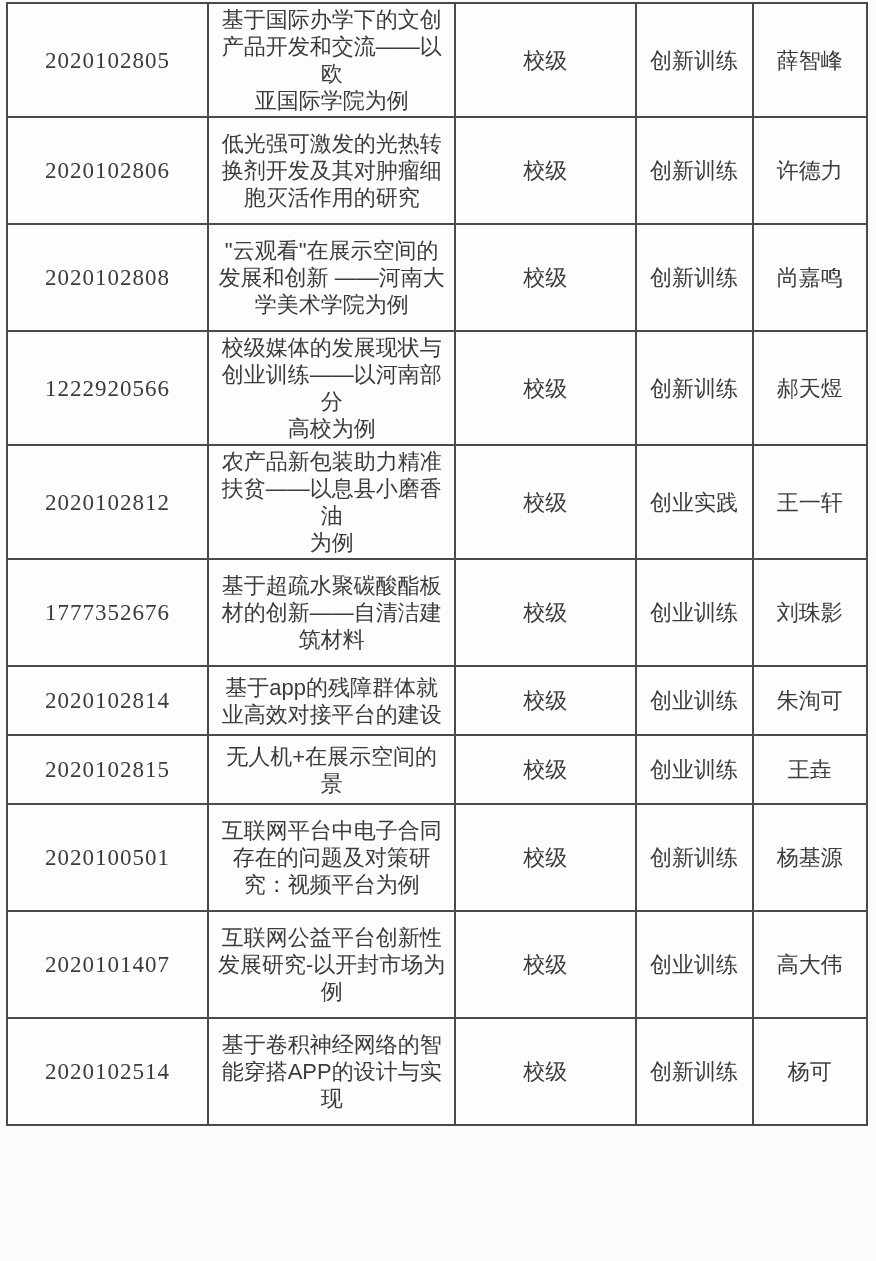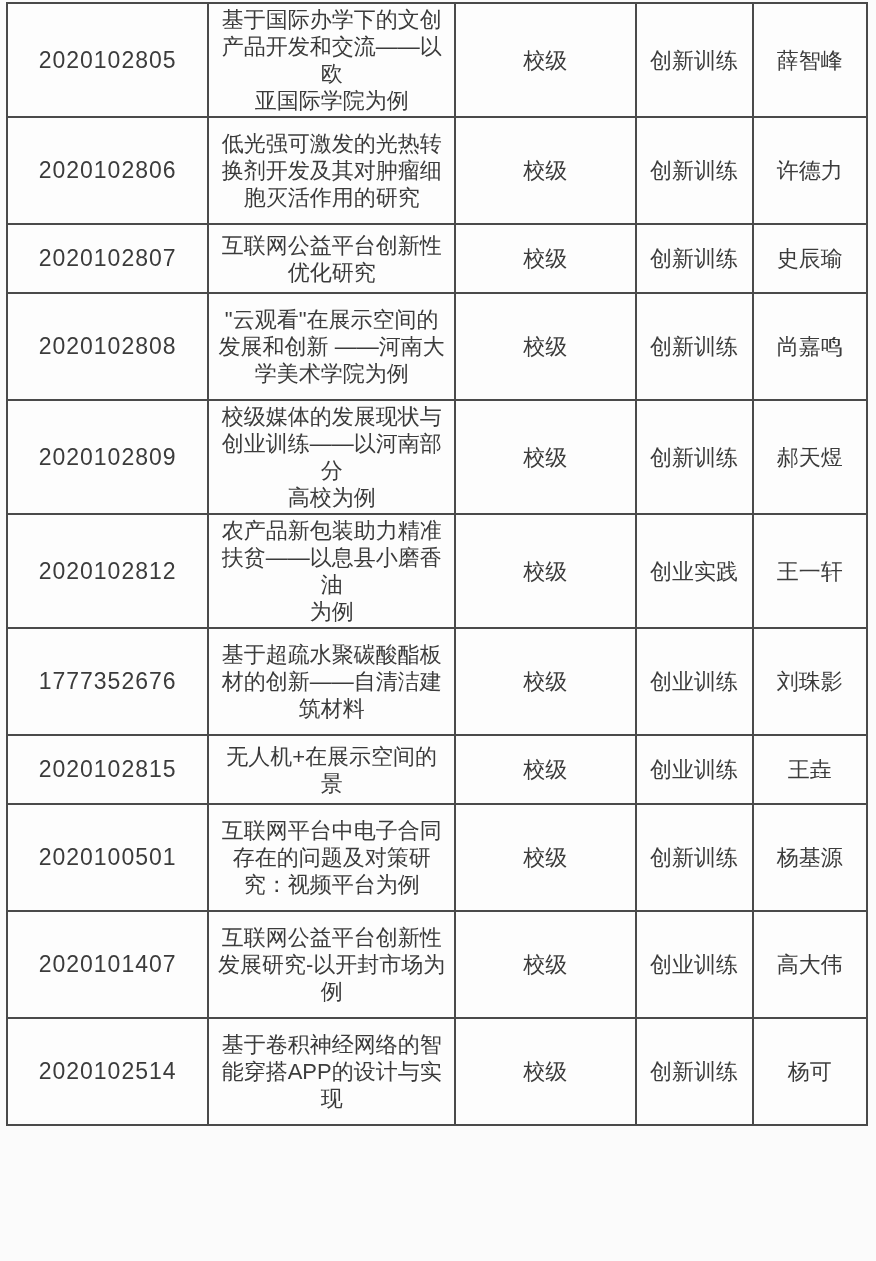--- a/index.html
+++ b/index.html
@@ -30,20 +30,21 @@
     line-height: 27px;
     padding: 2px 6px;
     white-space: pre-line;
     overflow: hidden;
     word-break: break-all;
   }
   td.c-id {
     font-size: 23px;
     letter-spacing: 1px;
     white-space: nowrap;
+    font-family: Liberation Serif, serif;
   }
   tr.r3 td { height: 101px; }
   tr.r2 td { height: 63px; }
   col.c1 { width: 23.4%; }
   col.c2 { width: 28.7%; }
   col.c3 { width: 21.0%; }
   col.c4 { width: 13.6%; }
   col.c5 { width: 13.3%; }
 </style>
 </head>
@@ -70,39 +71,31 @@
         </tr>
         <tr class="r3">
           <td class="c-id">2020102806</td>
           <td>低光强可激发的光热转
 换剂开发及其对肿瘤细
 胞灭活作用的研究</td>
           <td>校级</td>
           <td>创新训练</td>
           <td>许德力</td>
         </tr>
-        <tr class="r2">
-          <td class="c-id">2020102807</td>
-          <td>互联网公益平台创新性
-优化研究</td>
-          <td>校级</td>
-          <td>创新训练</td>
-          <td>史辰瑜</td>
-        </tr>
         <tr class="r3">
           <td class="c-id">2020102808</td>
           <td>"云观看"在展示空间的
 发展和创新 ——河南大
 学美术学院为例</td>
           <td>校级</td>
           <td>创新训练</td>
           <td>尚嘉鸣</td>
         </tr>
         <tr class="r3">
-          <td class="c-id">2020102809</td>
+          <td class="c-id">1222920566</td>
           <td>校级媒体的发展现状与
 创业训练——以河南部分
 高校为例</td>
           <td>校级</td>
           <td>创新训练</td>
           <td>郝天煜</td>
         </tr>
         <tr class="r3">
           <td class="c-id">2020102812</td>
           <td>农产品新包装助力精准
@@ -113,20 +106,28 @@
           <td>王一轩</td>
         </tr>
         <tr class="r3">
           <td class="c-id">1777352676</td>
           <td>基于超疏水聚碳酸酯板
 材的创新——自清洁建
 筑材料</td>
           <td>校级</td>
           <td>创业训练</td>
           <td>刘珠影</td>
+        </tr>
+        <tr class="r2">
+          <td class="c-id">2020102814</td>
+          <td>基于app的残障群体就
+业高效对接平台的建设</td>
+          <td>校级</td>
+          <td>创业训练</td>
+          <td>朱洵可</td>
         </tr>
         <tr class="r2">
           <td class="c-id">2020102815</td>
           <td>无人机+在展示空间的
 景</td>
           <td>校级</td>
           <td>创业训练</td>
           <td>王垚</td>
         </tr>
         <tr class="r3">

